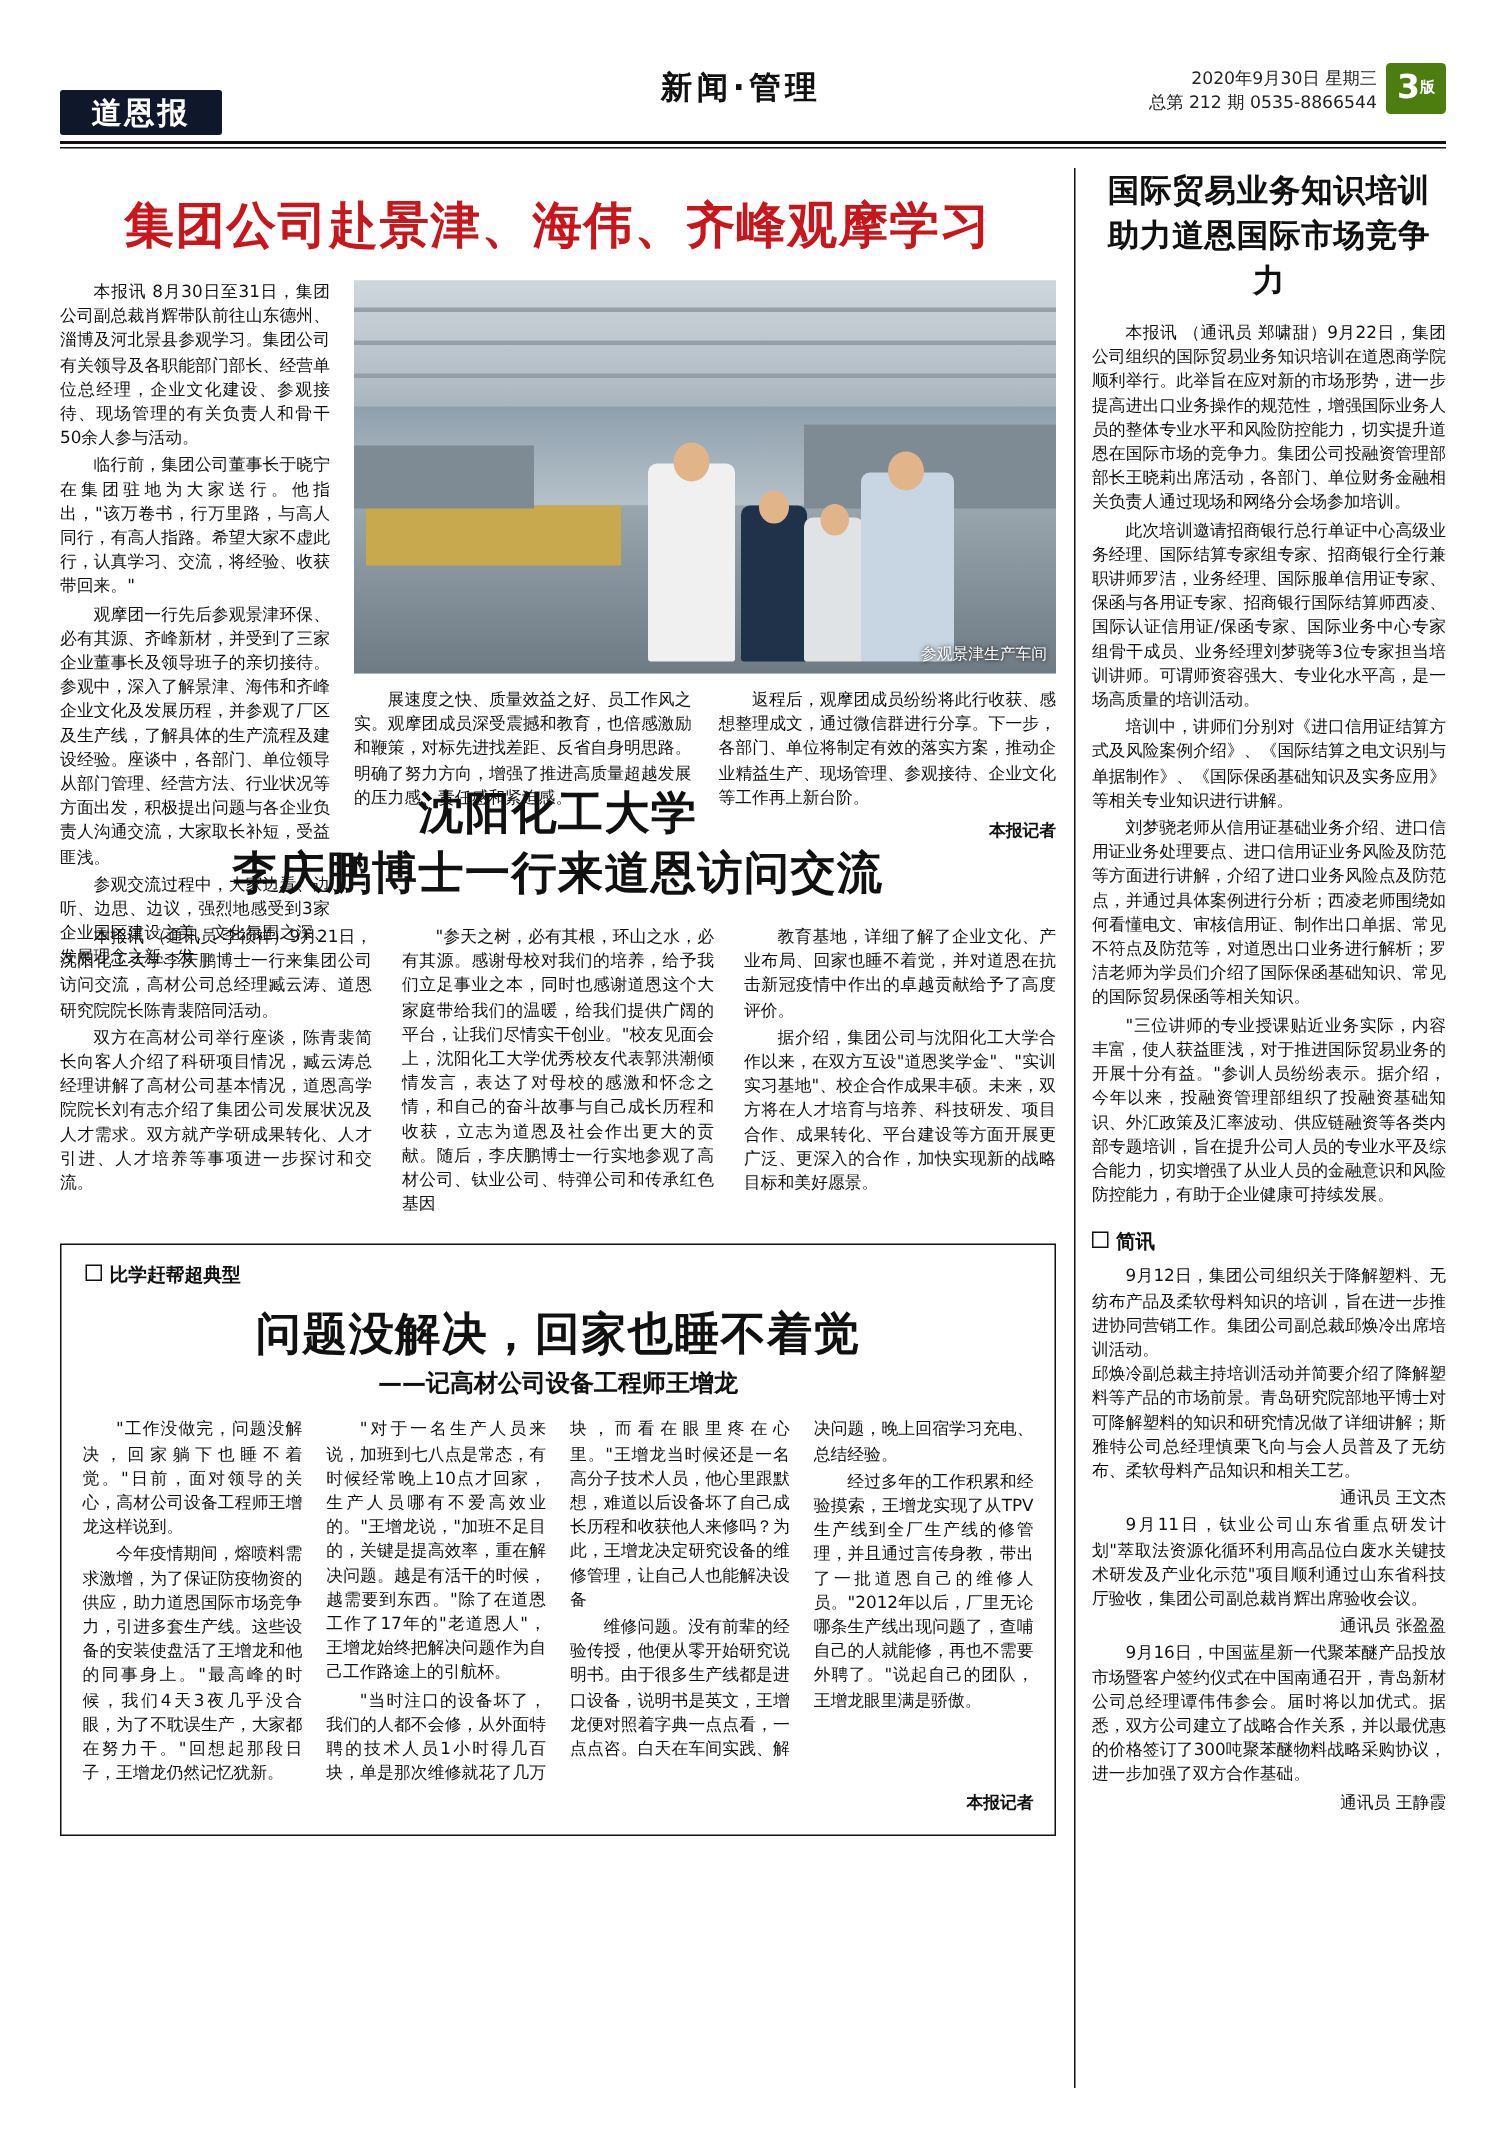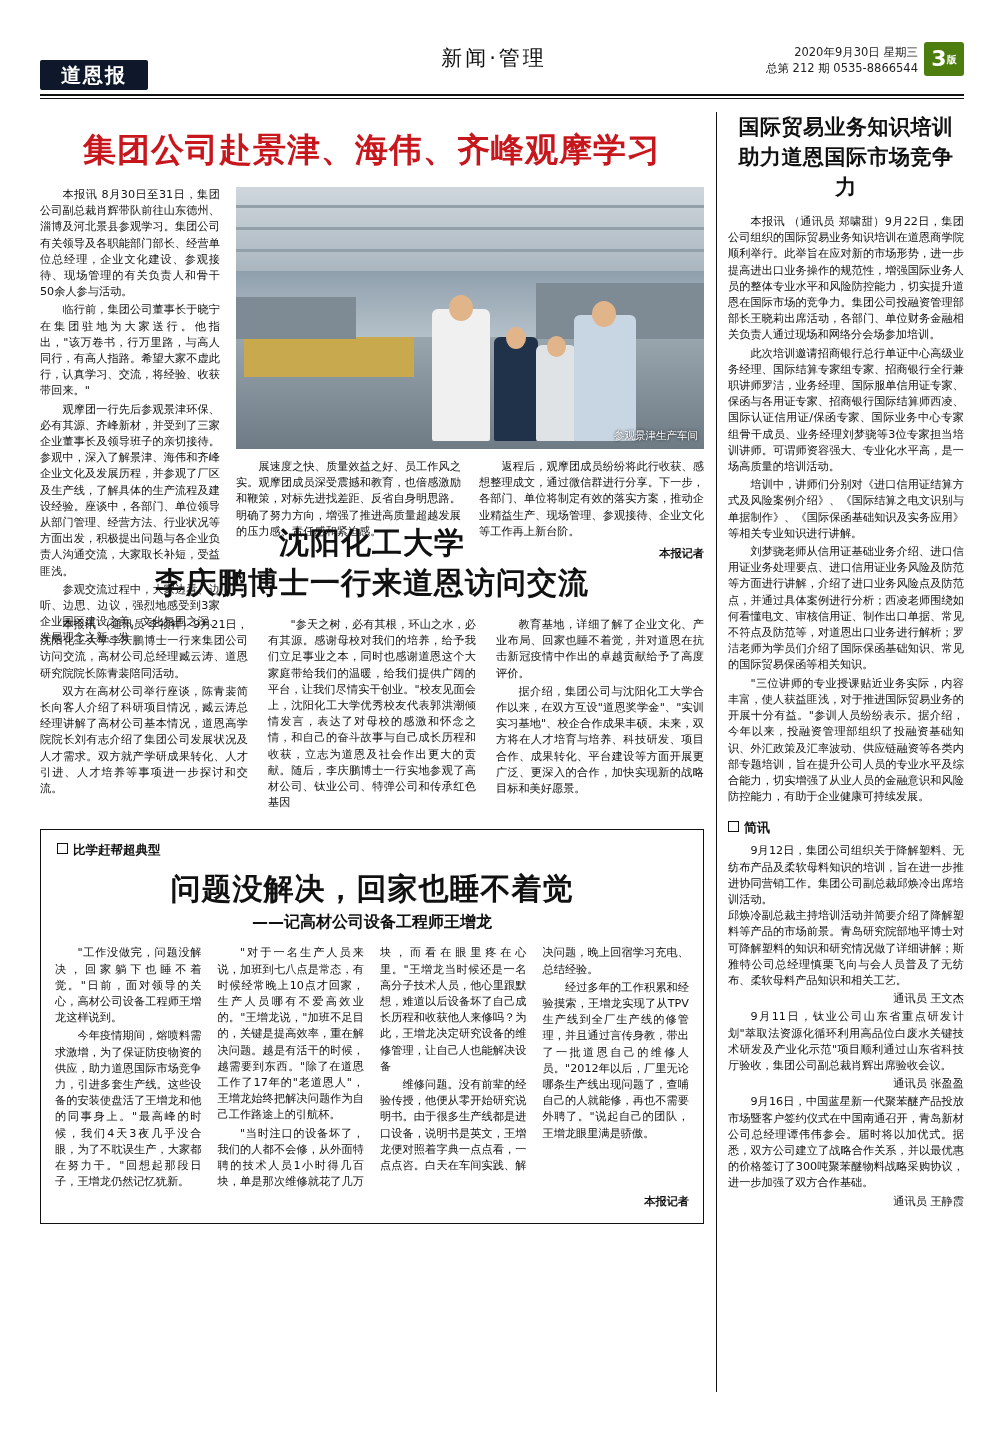--- a/index.html
+++ b/index.html
@@ -16,21 +16,21 @@
   
   .masthead { position:absolute; left:40px; top:44px; width:924px; height:48px; }
   .logo-box {
     position:absolute; left:0; top:16px; width:108px; height:30px;
     background:#0f172a; color:#fff; border-radius:2px;
     font-family:"DejaVu Sans", sans-serif; font-weight:bold; font-size:20px;
     letter-spacing:2px; text-align:center; line-height:30px;
   }
   .mast-center {
     position:absolute; left:0; right:16px; top:0; text-align:center;
-    font-family:"DejaVu Sans", sans-serif; font-weight:normal; font-size:21px;
+    font-family:"DejaVu Sans", sans-serif; font-weight:bold; font-size:21px;
     letter-spacing:3px; color:#111;
   }
   .mast-right {
     position:absolute; right:46px; top:0px; text-align:right;
     font-size:11.5px; line-height:16px; color:#222;
     font-family:"DejaVu Sans", sans-serif;
   }
   .page-num {
     position:absolute; right:0px; top:-2px; width:40px; height:34px;
     background:#4d7c0f; color:#fff; border-radius:3px;

